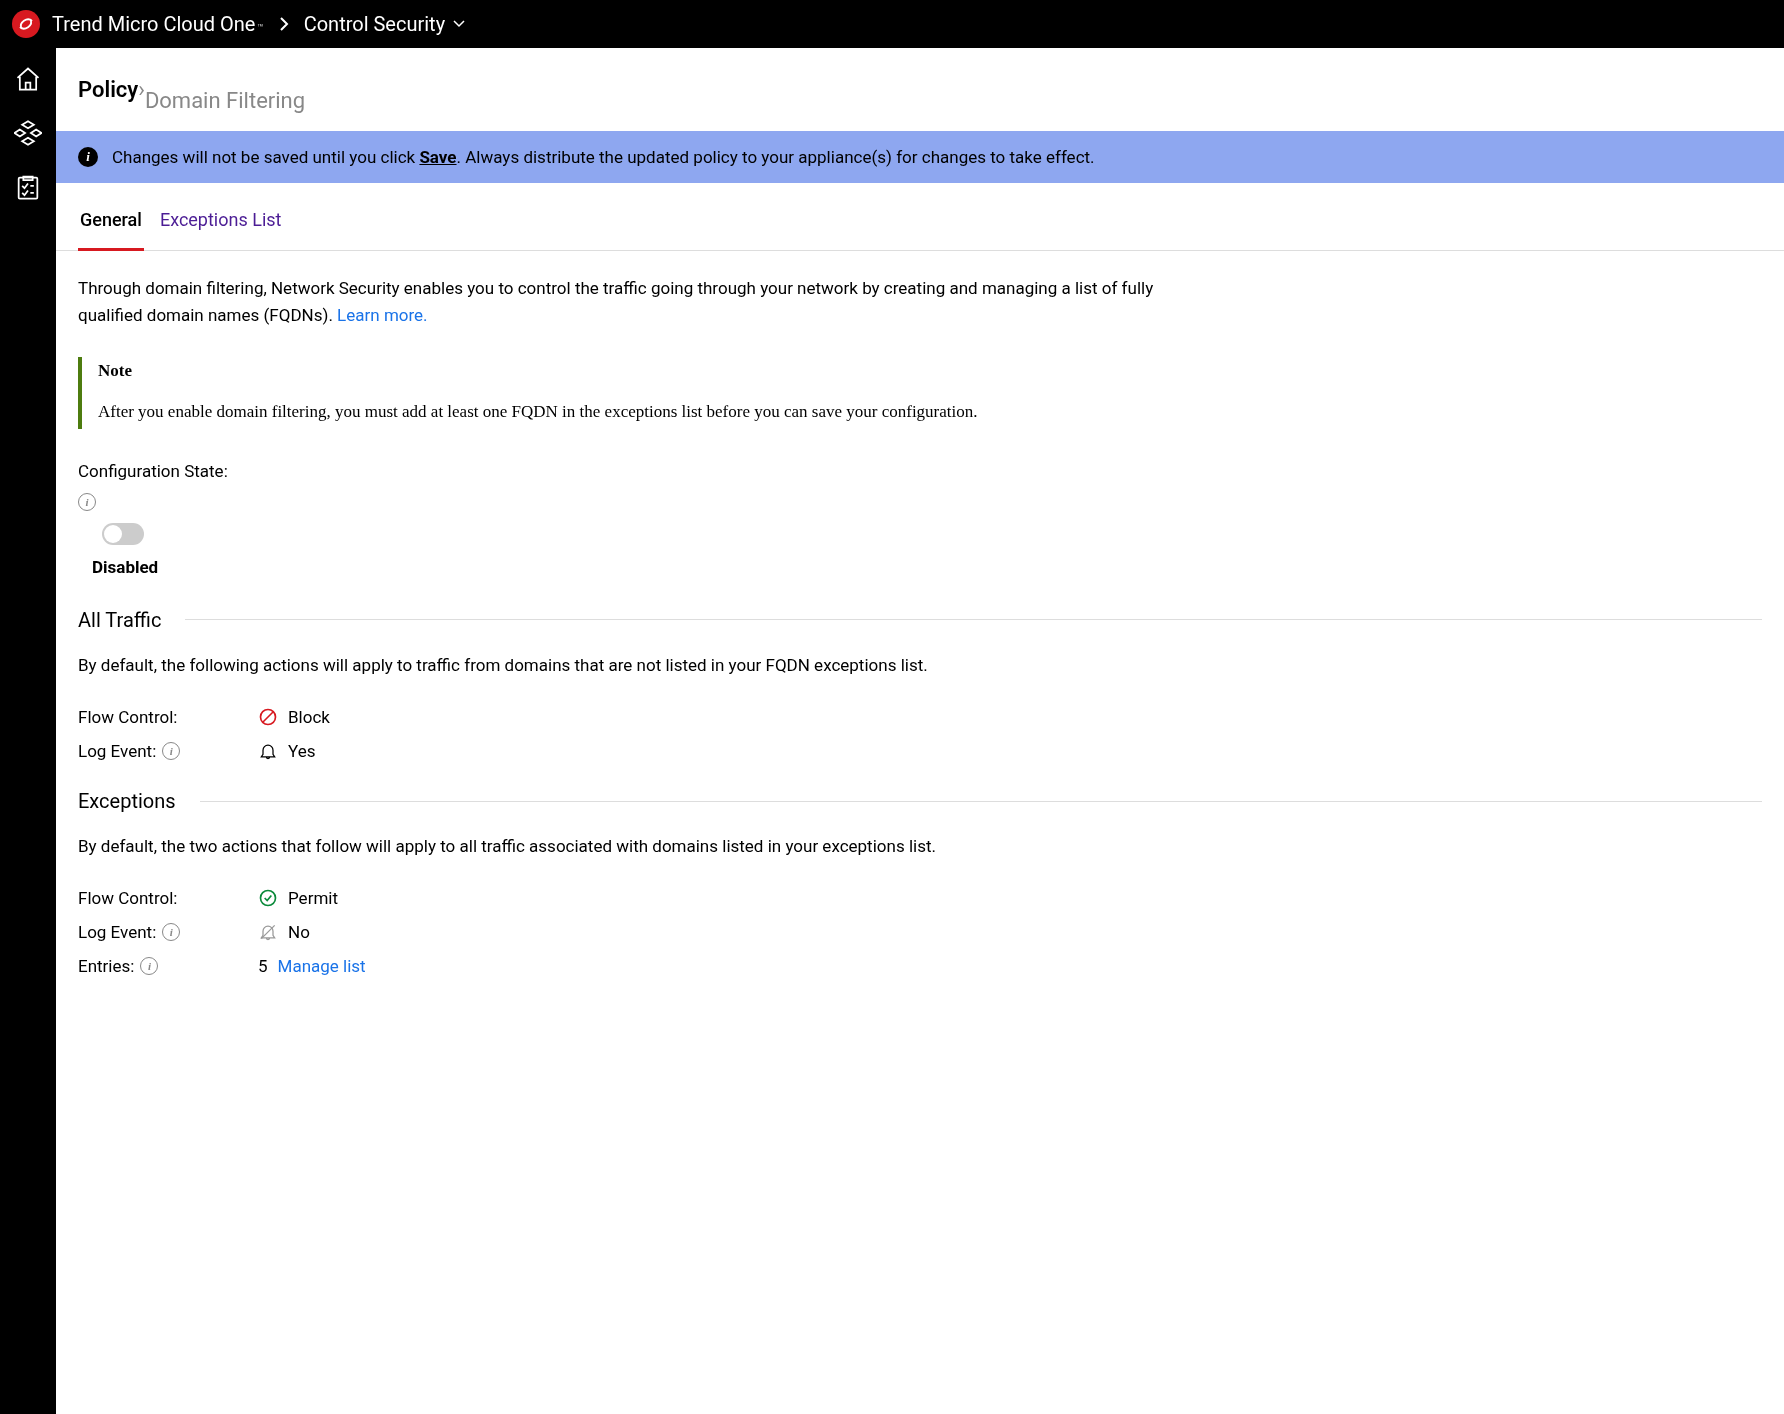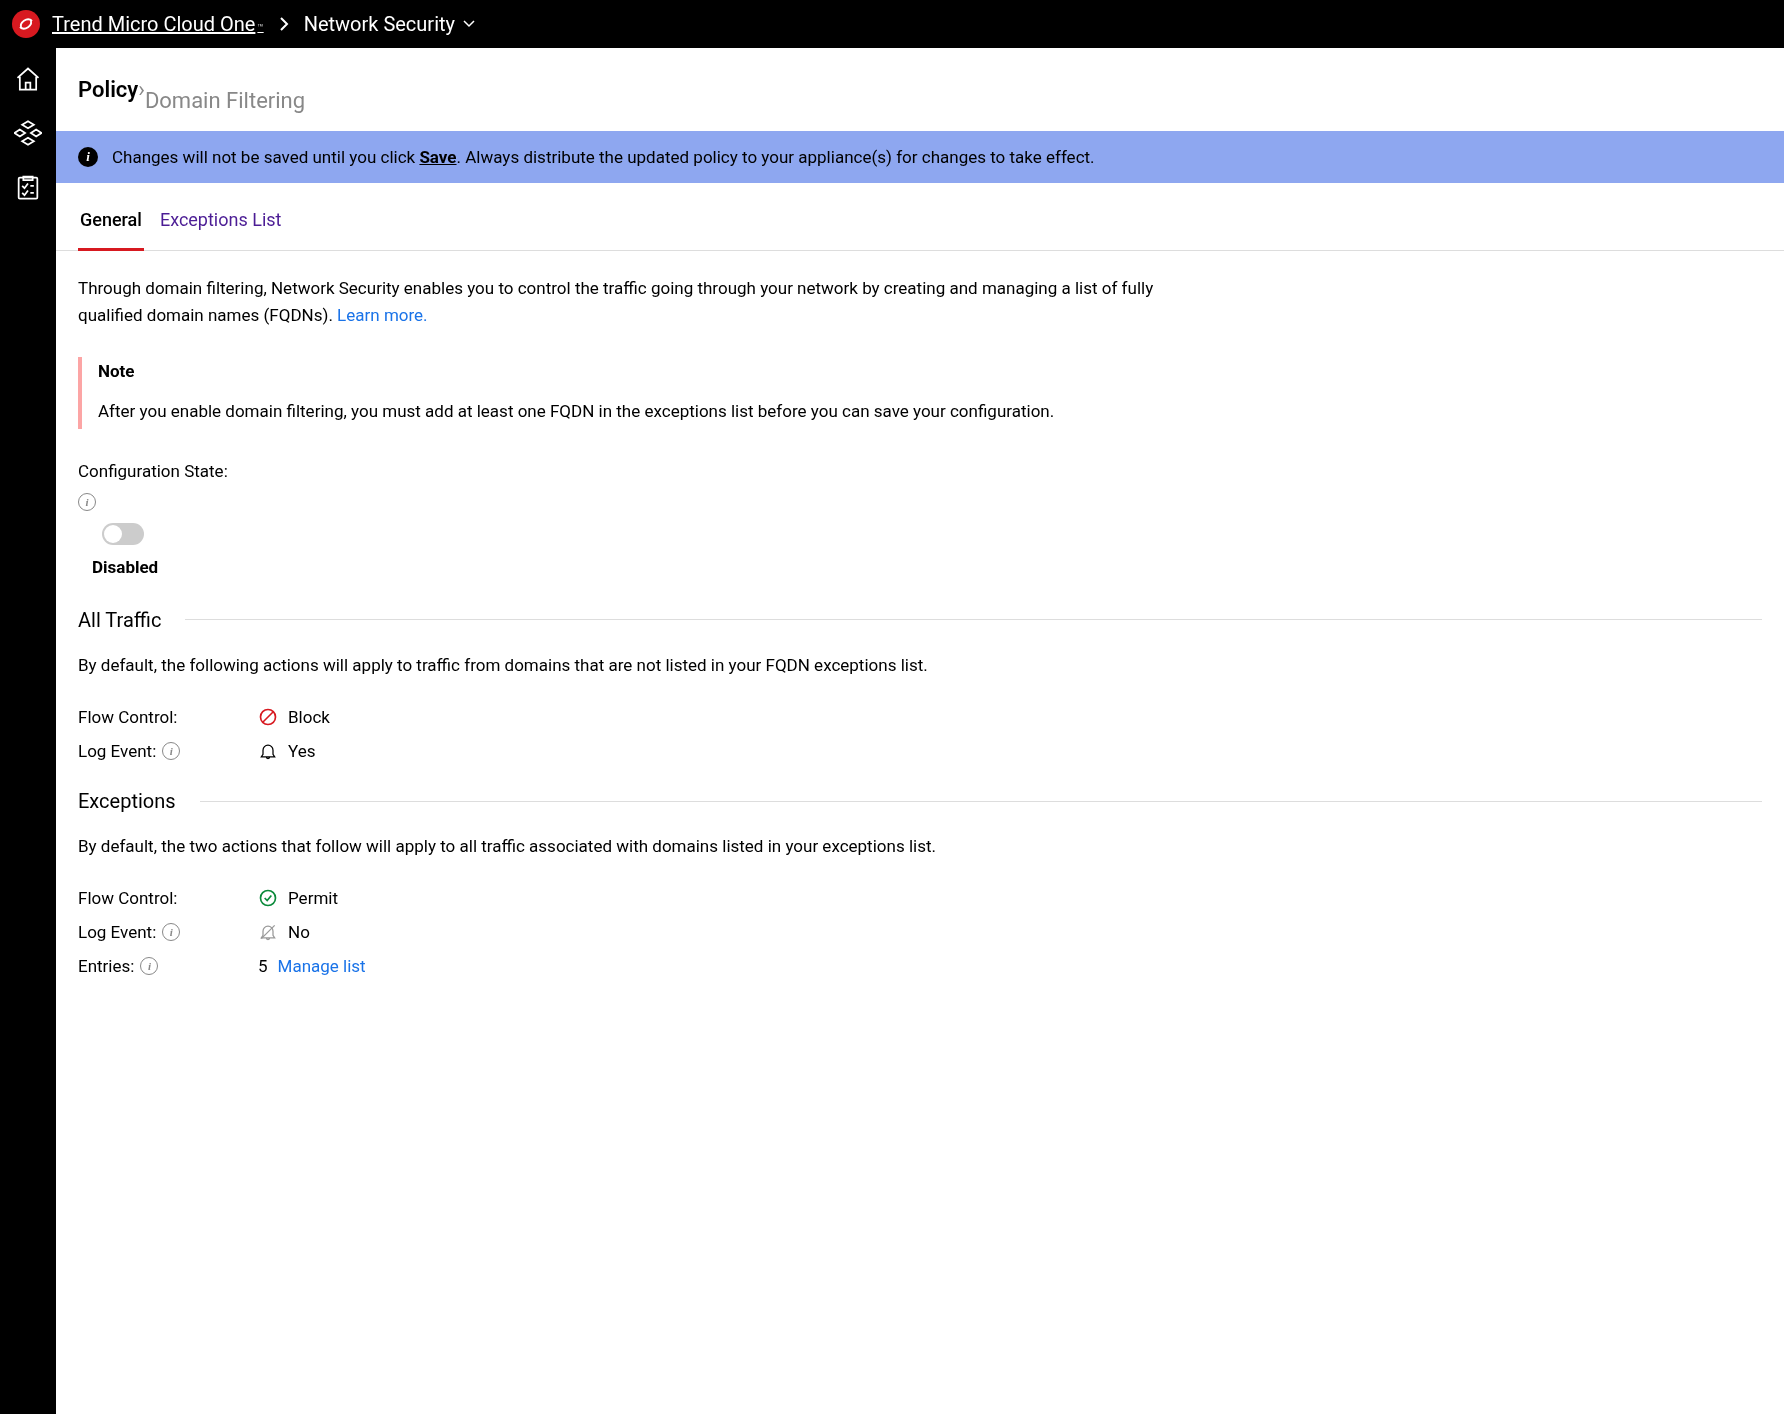--- a/index.html
+++ b/index.html
@@ -22,21 +22,21 @@
       height: 28px;
       background: #d71920;
       border-radius: 50%;
       margin-right: 12px;
       display: flex;
       align-items: center;
       justify-content: center;
       flex-shrink: 0;
     }
     .logo-circle svg { width: 18px; height: 18px; }
-    .brand { display: flex; align-items: baseline; text-decoration: underline; }
+    .brand { display: flex; align-items: baseline; }
     .brand-tm { font-size: 10px; vertical-align: super; margin-left: 2px; color: #ccc; }
     .chevron-sep { margin: 0 14px; display: flex; align-items: center; }
     .product-name { display: flex; align-items: center; }
     .dropdown-chevron { margin-left: 8px; display: inline-flex; }
     .layout { display: flex; height: calc(100vh - 48px); }
     .sidebar {
       width: 56px;
       background: #000;
       display: flex;
       flex-direction: column;
@@ -109,23 +109,24 @@
       border-bottom-color: #d71920;
     }
     .content { padding: 24px 22px; }
     .intro {
       font-size: 17px;
       line-height: 1.6;
       max-width: 1100px;
     }
     .link { color: #1a73e8; cursor: pointer; }
     .note-box {
-      border-left: 4px solid #fca5a5;
+      border-left: 4px solid #4d7c0f;
       padding: 4px 16px;
       margin: 28px 0 32px 0;
+      font-family: Liberation Serif, serif;
     }
     .note-title { font-weight: 700; font-size: 17px; margin-bottom: 18px; }
     .note-body { font-size: 17px; line-height: 1.5; }
     .config-row {
       display: flex;
       gap: 12px;
       font-size: 17px;
       margin-bottom: 31px;
       flex-direction: column;
     }
@@ -198,21 +199,21 @@
   <div class="brand">
     <span>Trend Micro Cloud One</span>
     <span class="brand-tm">™</span>
   </div>
   <span class="chevron-sep">
     <svg width="12" height="16" viewBox="0 0 10 16" fill="none" stroke="#fff" stroke-width="2">
         <path d="M2 2 L8 8 L2 14"></path>
       </svg>
   </span>
   <div class="product-name">
-    <span>Network Security</span>
+    <span>Control Security</span>
     <span class="dropdown-chevron">
       <svg width="12" height="10" viewBox="0 0 12 8" fill="none" stroke="#fff" stroke-width="1.5">
           <path d="M1 1 L6 6 L11 1"></path>
         </svg>
     </span>
   </div>
 </div>
 
 <div class="layout">
   <div class="sidebar">

